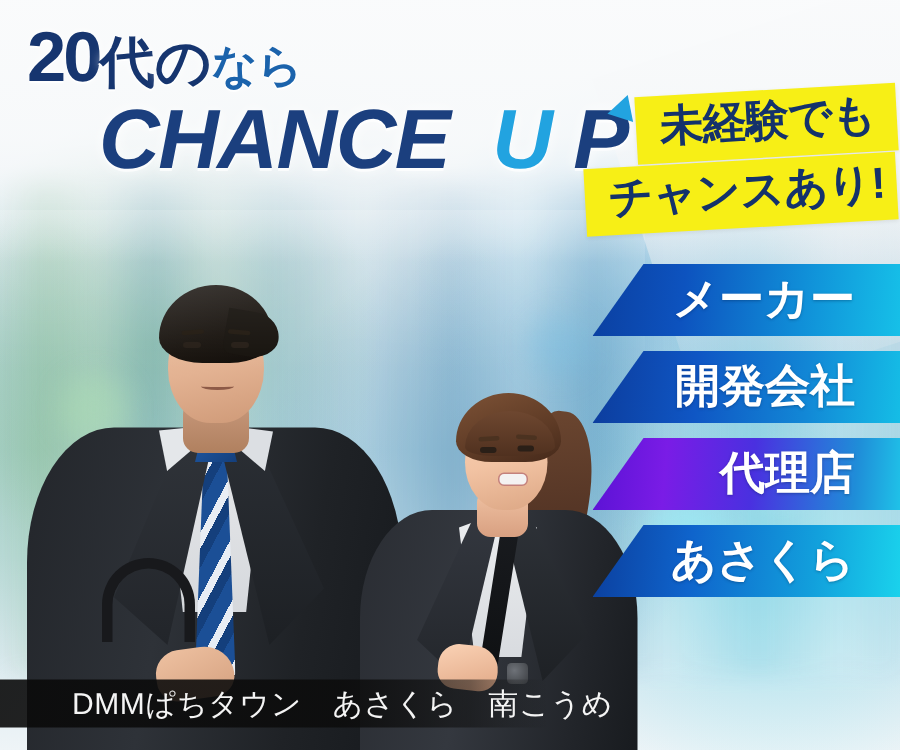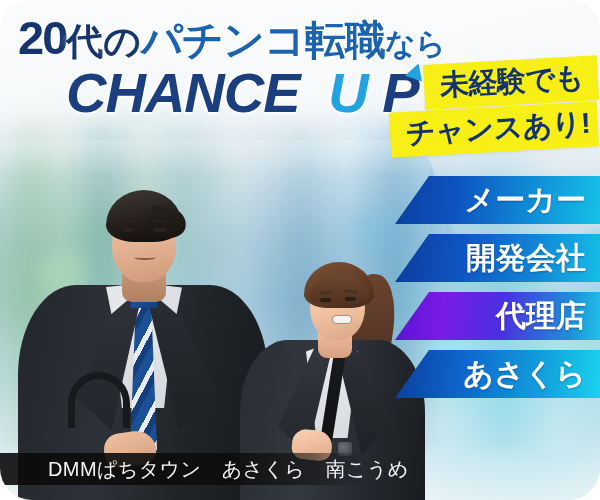--- a/index.html
+++ b/index.html
@@ -11,21 +11,20 @@
   body {
     font-family: "Liberation Sans", "DejaVu Sans", sans-serif;
   }
 
   .banner {
     position: relative;
     width: 600px;
     height: 500px;
     overflow: hidden;
     background: #eef2f5;
-    border-radius: 32px;
   }
 
   
   .bg {
     position: absolute;
     inset: 0;
     background:
       radial-gradient(circle at 86% 74%, rgba(120,220,235,0.55) 0%, rgba(120,220,235,0) 26%),
       radial-gradient(circle at 72% 40%, rgba(86,170,215,0.48) 0%, rgba(86,170,215,0) 30%),
       radial-gradient(circle at 55% 62%, rgba(70,130,175,0.40) 0%, rgba(70,130,175,0) 34%),
@@ -368,21 +367,21 @@
     width: 205px;
     z-index: 6;
   }
   .tag {
     position: relative;
     height: 48px;
     margin-bottom: 10px;
     display: flex;
     align-items: center;
     justify-content: flex-end;
-    padding-right: 14px;
+    padding-right: 30px;
     clip-path: polygon(34px 0, 100% 0, 100% 100%, 0 100%);
     box-shadow: 0 1px 4px rgba(0,0,0,0.12);
   }
   .tag-label {
     color: #ffffff;
     font-weight: 700;
     font-size: 30px;
     letter-spacing: 0px;
     line-height: 1;
     text-shadow: 0 1px 2px rgba(0,30,70,0.35);
@@ -482,21 +481,20 @@
     </div>
 
     <div class="people-haze"></div>
   </div>
 
   <div class="headline">
     <div class="headline-line1">
       <span class="hl-num">20</span>
       <span class="hl-jp1">代</span>
       <span class="hl-jp1">の</span>
-      <span class="hl-jp-big">パチンコ転職</span>
       <span class="hl-jp3">なら</span>
     </div>
     <div class="chanceup">
       <span>CHANCE</span>
       <span class="cu-up">
         <span class="cu-u">U</span>
         <span class="cu-arrow"></span>
         <span class="cu-p">P</span>
       </span>
     </div>

